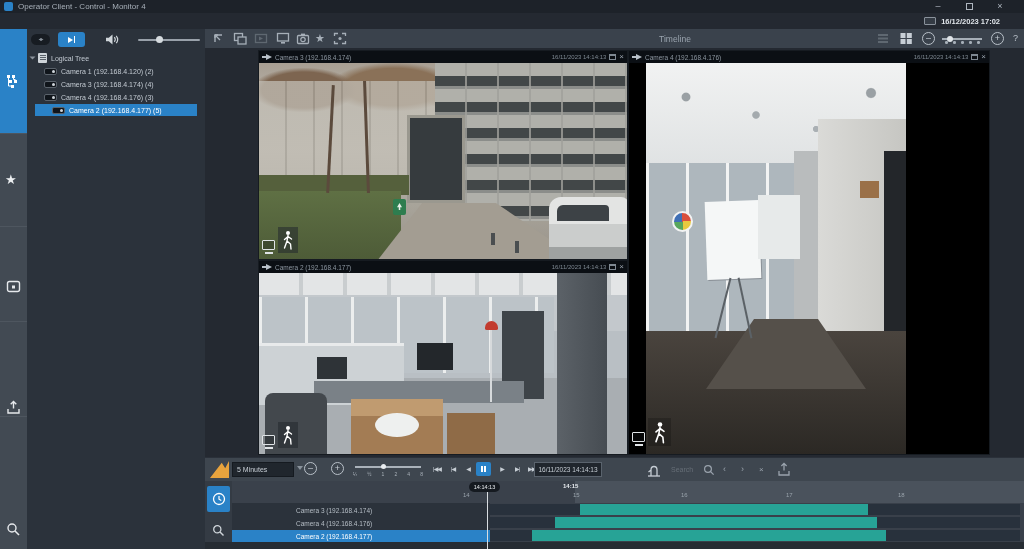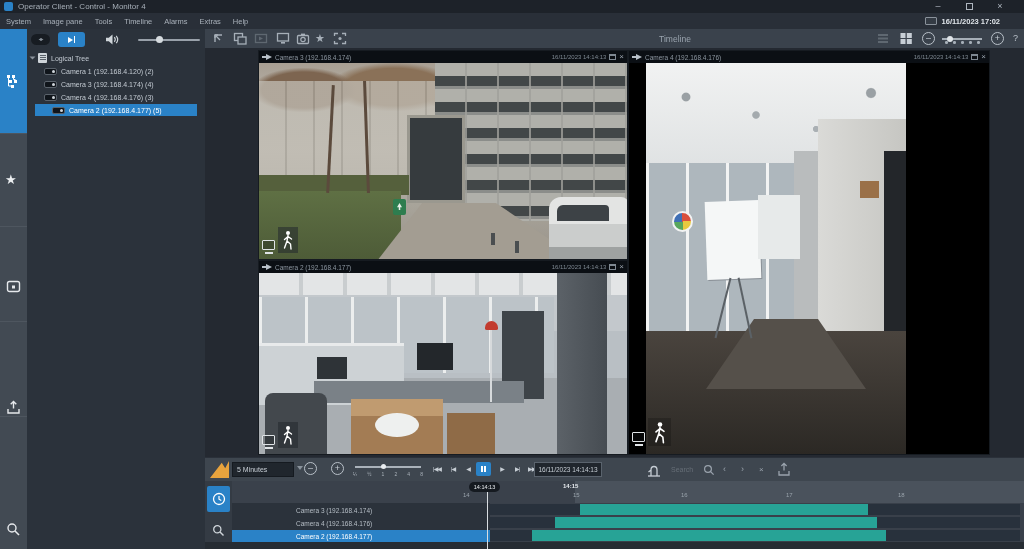--- a/index.html
+++ b/index.html
@@ -182,32 +182,23 @@
   <div class="abs titlebar">
     <div class="abs app-icon"></div>
     <div class="abs title-text">Operator Client - Control - Monitor 4</div>
     <div class="abs winbtn min">–</div>
     <div class="abs winbtn max">
         <span class="abs maxbox"></span>
       </div>
     <div class="abs winbtn cls">×</div>
   </div>
 
-  <div class="abs menubar">
-    <span class="menu-item">System</span>
-    <span class="menu-item">Image pane</span>
-    <span class="menu-item">Tools</span>
-    <span class="menu-item">Timeline</span>
-    <span class="menu-item">Alarms</span>
-    <span class="menu-item">Extras</span>
-    <span class="menu-item">Help</span>
-  </div>
   <div class="abs clock-wrap">
     <span class="clock-icon"></span>
-    <span class="clock-text">16/11/2023 17:02</span>
+    <span class="clock-text">16/12/2023 17:02</span>
   </div>
 
   <div class="abs rail">
     <div class="abs rail-sec active" style="top:0;height:105px;">
       <svg class="abs rail-ic" style="top:45px;" viewBox="0 0 15 15">
         <g fill="#fff">
             <rect x="1" y="1" width="3" height="3"></rect>
             <rect x="6" y="1" width="3" height="3"></rect>
             <rect x="3" y="6" width="3" height="3"></rect>
             <rect x="8" y="6" width="3" height="3"></rect>

